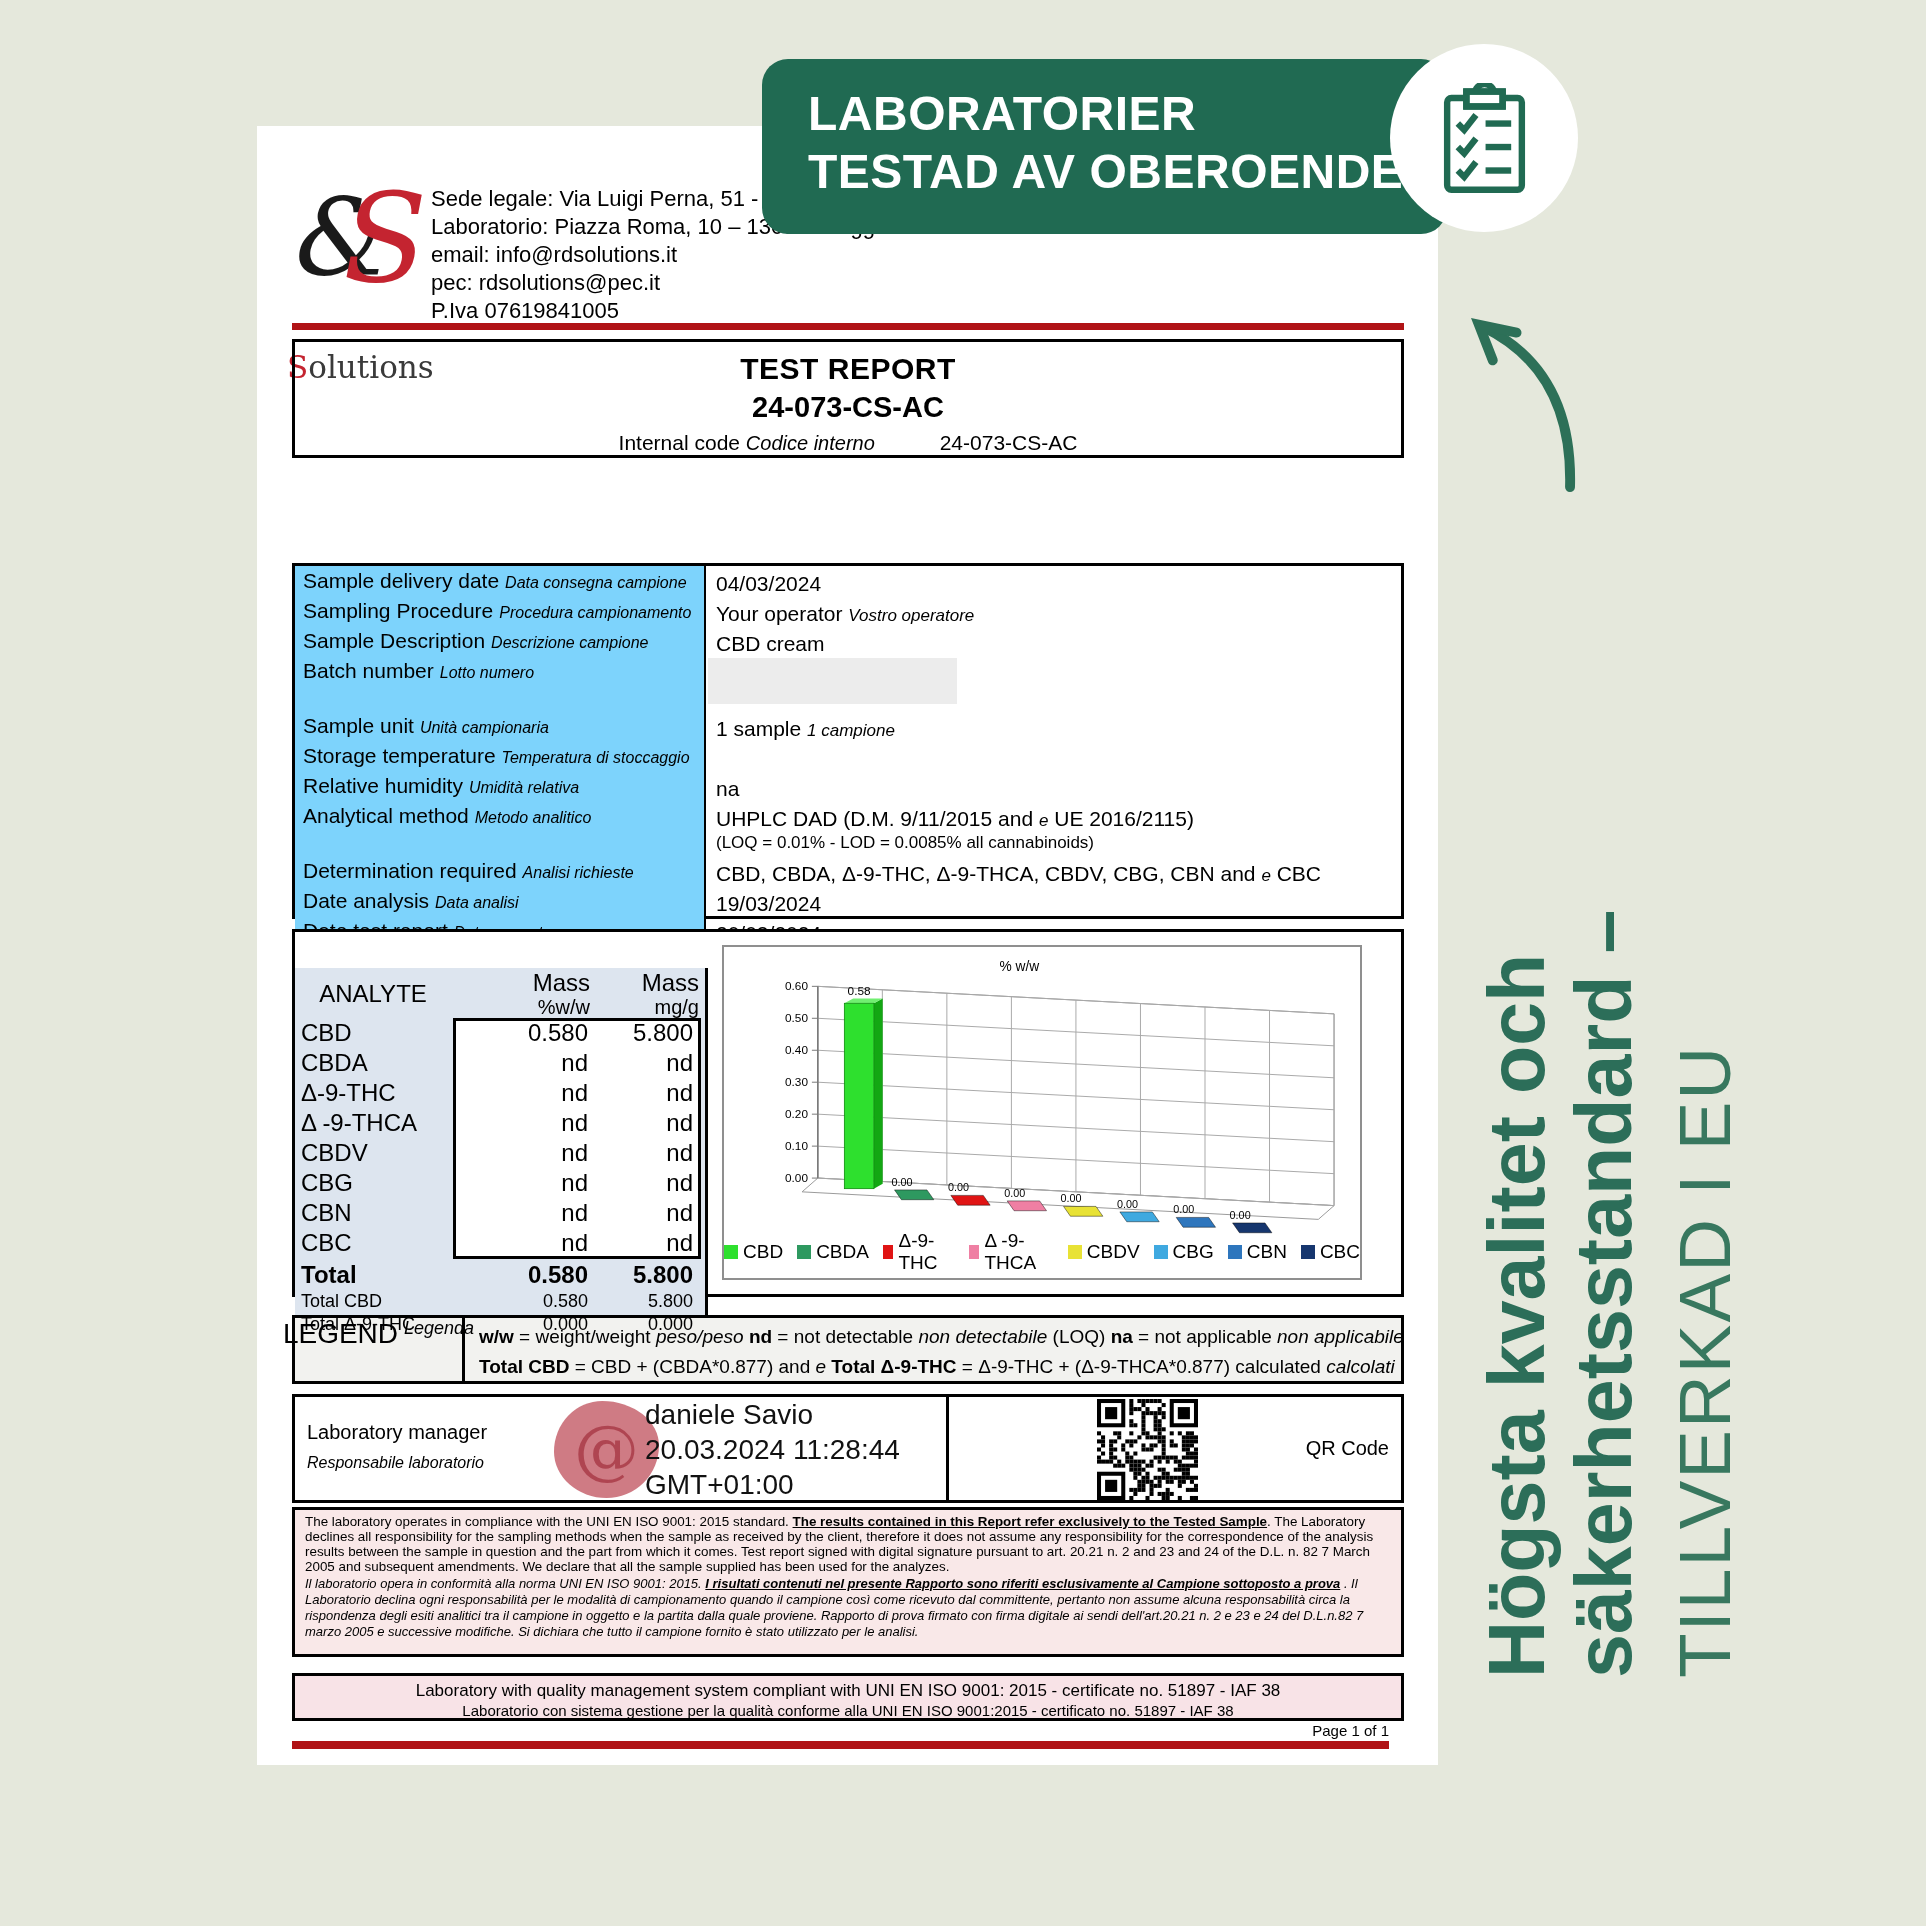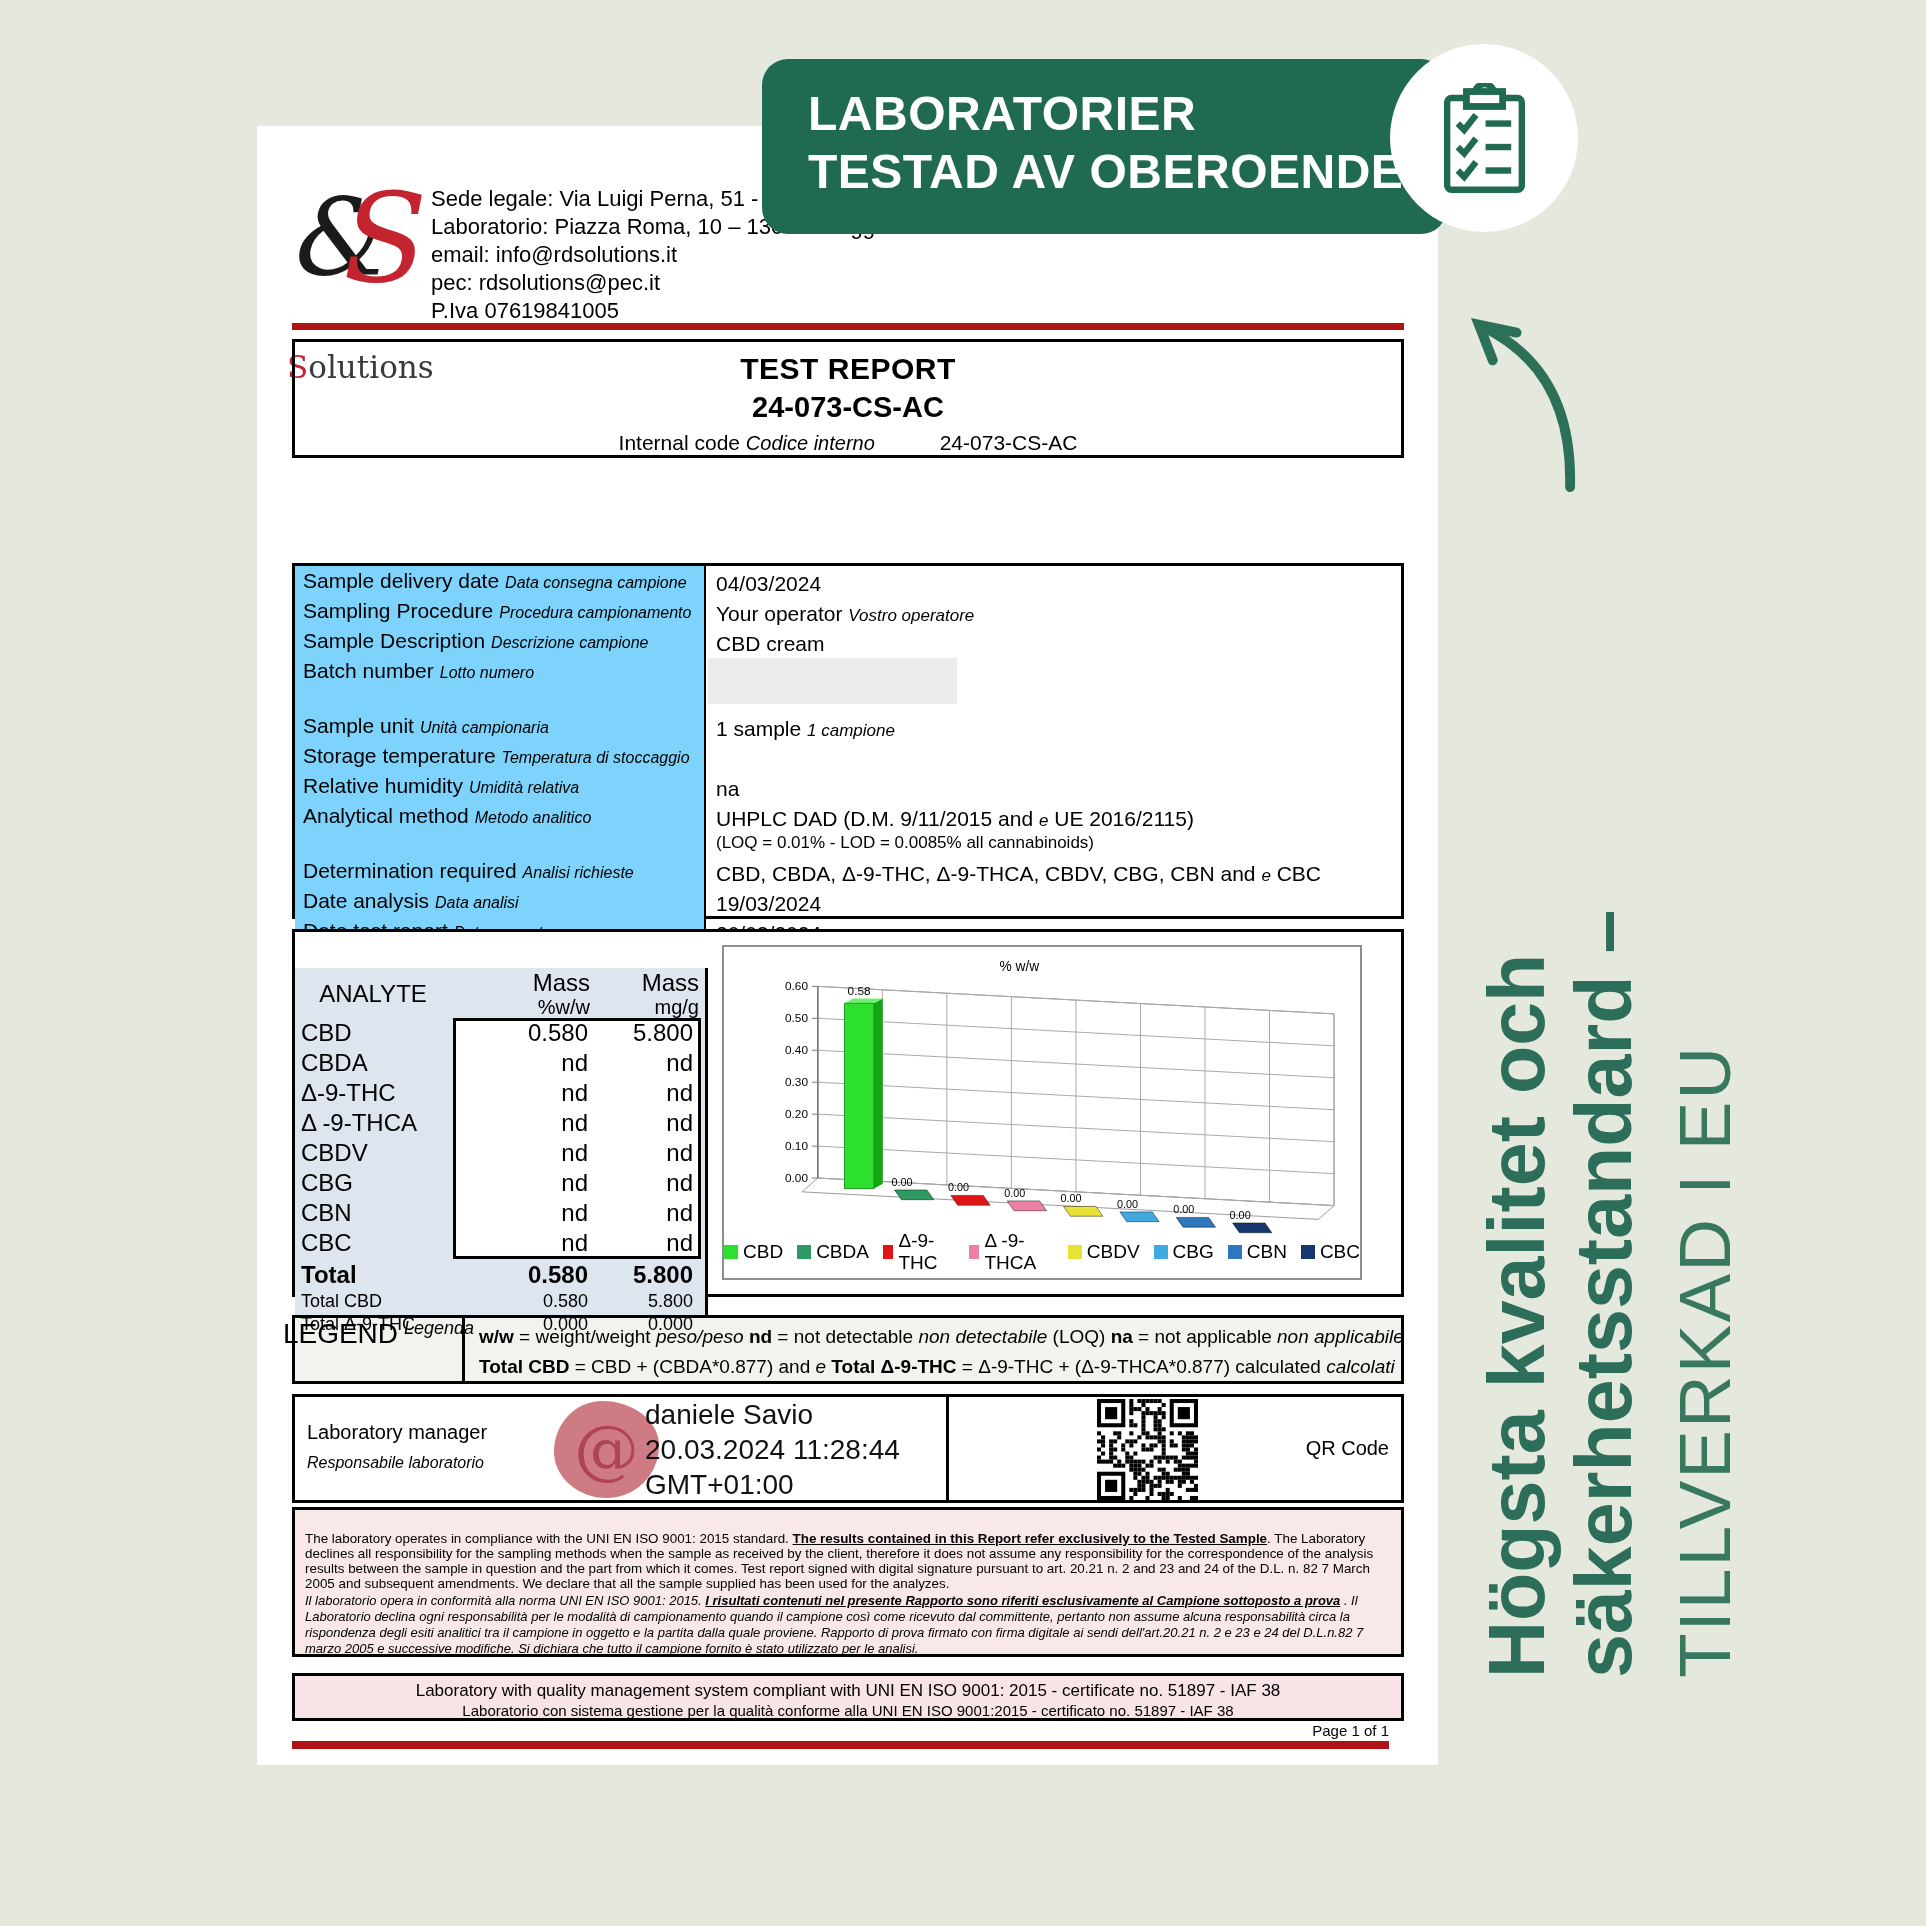--- a/index.html
+++ b/index.html
@@ -81,21 +81,21 @@
   .lm-label{position:absolute;left:12px;top:24px;font-size:20px;}
   .lm-label-it{position:absolute;left:12px;top:57px;font-size:16px;font-style:italic;}
   .stamp{position:absolute;left:259px;top:4px;width:105px;height:97px;background:#cf7b84;border-radius:46% 54% 50% 50%/52% 46% 54% 48%;display:flex;align-items:center;justify-content:center;}
   .stamp .at{font-family:"DejaVu Serif",serif;font-size:65px;color:rgba(150,25,40,.55);}
   .sig{position:absolute;left:350px;top:0px;font-size:28px;line-height:35px;color:#111;}
   .lab-divider{position:absolute;left:651px;top:0;bottom:0;width:3px;background:#000;}
   .qr{position:absolute;left:802px;top:2px;width:101px;height:101px;}
   .qr-label{position:absolute;right:12px;top:40px;font-size:20px;}
 
   
-  .disclaimer{position:absolute;left:35px;top:1381px;width:1112px;height:150px;border:3px solid #000;box-sizing:border-box;background:#f9e8e8;padding:21px 10px;}
+  .disclaimer{position:absolute;left:35px;top:1381px;width:1112px;height:150px;border:3px solid #000;box-sizing:border-box;background:#f9e8e8;padding:4px 10px;}
   .dis-en{font-size:13.4px;line-height:15px;color:#000;}
   .dis-it{font-size:13px;line-height:16px;font-style:italic;margin-top:2px;}
 
   
   .cert-box{position:absolute;left:35px;top:1547px;width:1112px;height:48px;border:3px solid #000;box-sizing:border-box;background:#f8e3e7;text-align:center;}
   .cert1{margin-top:5px;font-size:17px;}
   .cert2{margin-top:1px;font-size:15px;}
 
   .pagenum{position:absolute;left:35px;top:1596px;width:1097px;text-align:right;font-size:15px;}
 

